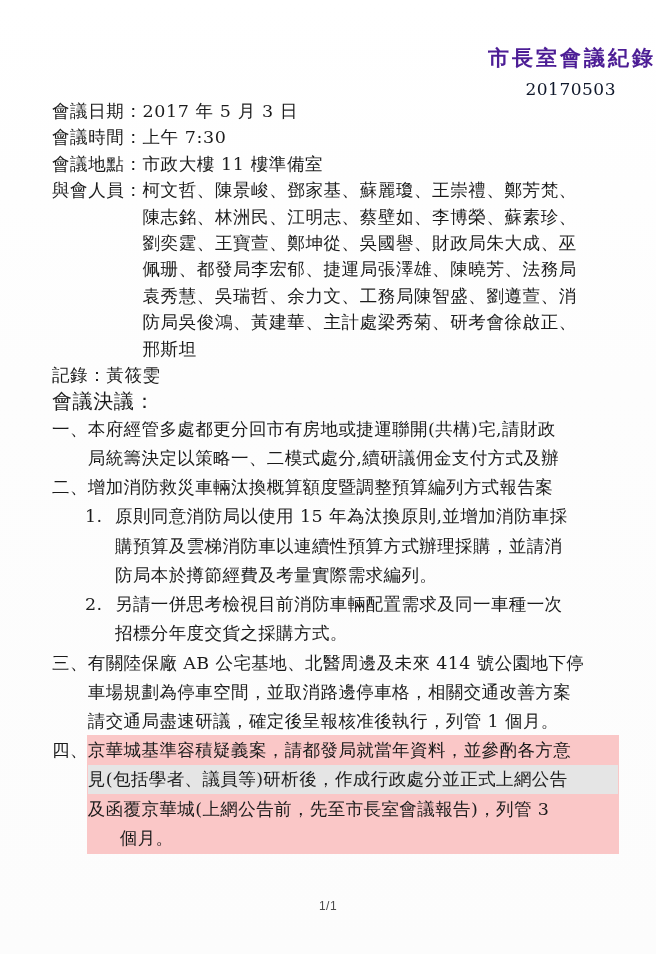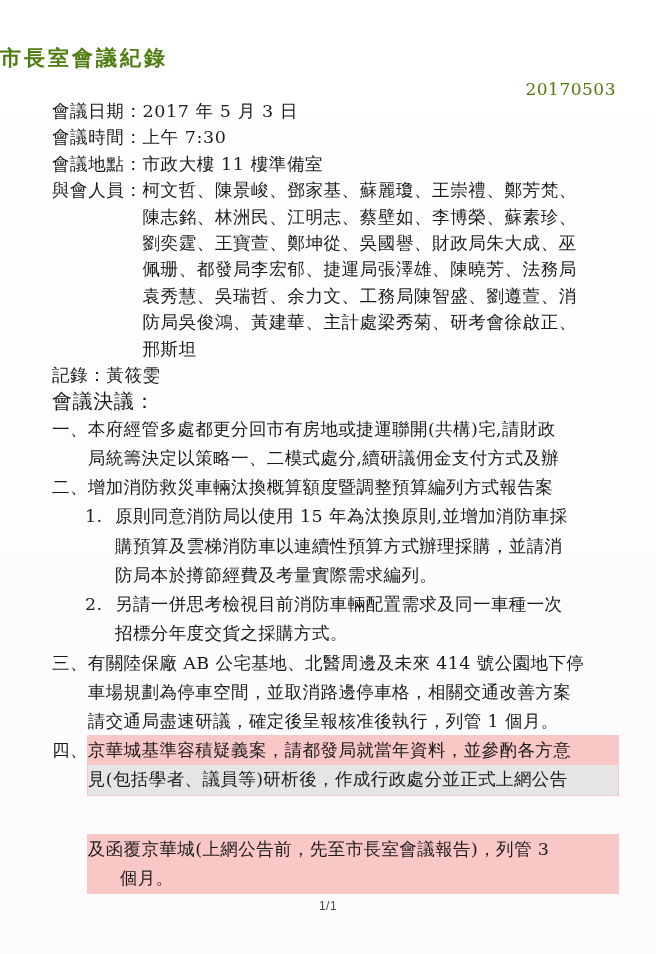--- a/index.html
+++ b/index.html
@@ -23,34 +23,34 @@
     background:
       linear-gradient(180deg, #ffffff 0%, #fdfdfd 40%, #fcfcfc 100%);
     pointer-events: none;
   }
 
   .doc-title {
     position: absolute;
     top: 44px;
     left: 0;
     width: 656px;
-    text-align: left;
+    text-align: right;
     font-size: 21px;
     letter-spacing: 3px;
     font-weight: 600;
-    color: #4d7c0f;
+    color: #4c1d95;
   }
 
   .doc-date {
     position: absolute;
     top: 79px;
     right: 40px;
     font-size: 17px;
     letter-spacing: 0.5px;
-    color: #4d7c0f;
+    color: #0f172a;
     font-family: "DejaVu Serif", "Liberation Serif", serif;
   }
 
   .body-block {
     position: absolute;
     top: 98px;
     left: 52px;
     width: 566px;
   }
 
@@ -226,21 +226,21 @@
             <span class="ln">有關陸保廠 AB 公宅基地、北醫周邊及未來 414 號公園地下停</span>
             <span class="ln">車場規劃為停車空間，並取消路邊停車格，相關交通改善方案</span>
             <span class="ln">請交通局盡速研議，確定後呈報核准後執行，列管 1 個月。</span>
           </div>
         </div>
         <div class="item">
           <div class="item-marker hl-marker">四、</div>
           <div class="item-body hl">
             <span class="ln" style="background: rgb(250, 199, 199); box-shadow: rgb(250, 199, 199) 0px 0px 0px 1px;">京華城基準容積疑義案，請都發局就當年資料，並參酌各方意</span>
             <span class="ln" style="background: #e5e5e5; box-shadow: rgb(250, 199, 199) 0px 0px 0px 1px;">見(包括學者、議員等)研析後，作成行政處分並正式上網公告</span>
-            <span class="ln" style="background: rgb(250, 199, 199); box-shadow: rgb(250, 199, 199) 0px 0px 0px 1px; margin-top: 40px;">及函覆京華城(上網公告前，先至市長室會議報告)，列管 3</span>
+            <span class="ln" style="background: rgb(250, 199, 199); box-shadow: rgb(250, 199, 199) 0px 0px 0px 1px;">及函覆京華城(上網公告前，先至市長室會議報告)，列管 3</span>
             <span class="ln" style="background: rgb(250, 199, 199); box-shadow: rgb(250, 199, 199) 0px 0px 0px 1px; padding-left: 32px;">個月。</span>
           </div>
         </div>
       </div>
   </div>
 
   <div class="footer">1/1</div>
 </div>
 
 </body></html>

